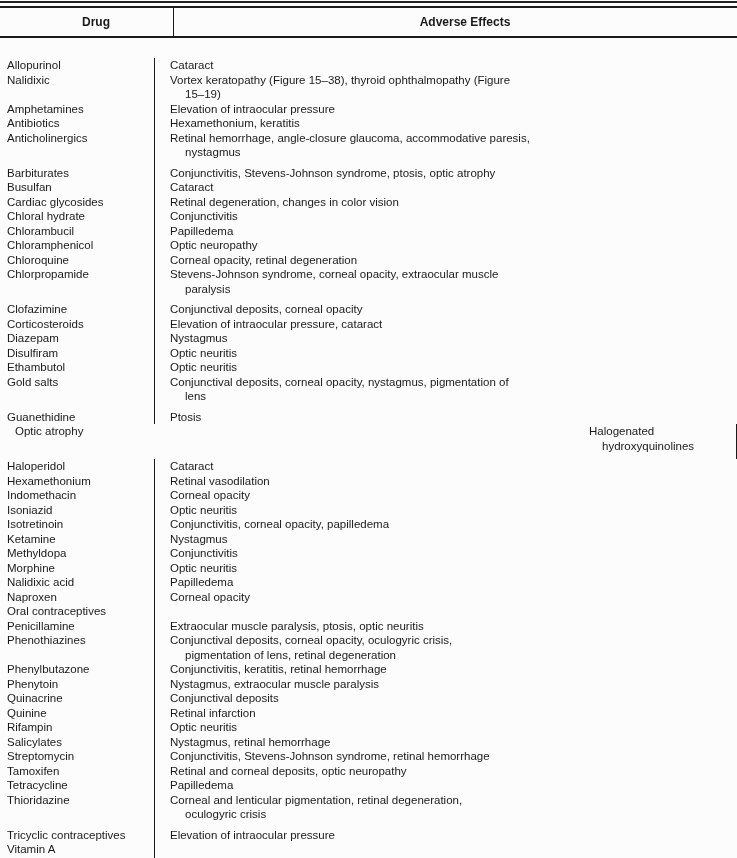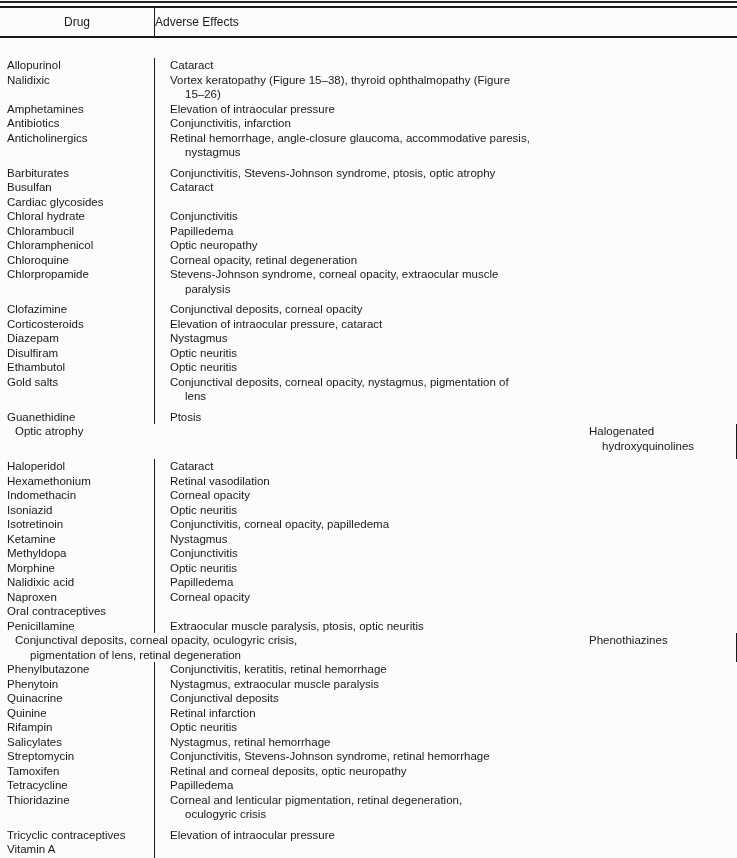--- a/index.html
+++ b/index.html
@@ -7,21 +7,21 @@
     width:737px;height:858px;overflow:hidden;
     background:#fcfcfc;
     font-family:"Liberation Sans","DejaVu Sans",sans-serif;
     color:#1a1a1a;
   }
   .page{width:737px;height:858px;position:relative;}
   .rule-thin-top{height:2px;background:#222;margin-top:1px;}
   .rule-gap{height:3px;}
   .rule-thick-top{height:2px;background:#1a1a1a;}
   .hdr{display:flex;align-items:center;height:28px;border-bottom:2px solid #1a1a1a;}
-  .hdr-cell{font-weight:normal;font-size:12px;}
+  .hdr-cell{font-weight:bold;font-size:12px;text-align:center;margin-left:19px;}
   .hdr-drug{width:155px;box-sizing:border-box;border-right:1.5px solid #1a1a1a;align-self:stretch;display:flex;align-items:center;justify-content:center;}
   .hdr-effects{flex:1;}
   .tbody{font-size:11.5px;line-height:14.5px;padding-top:20px;}
   .row{display:flex;}
   .row.gap-after .cell{padding-bottom:6px;}
   .cell{box-sizing:border-box;}
   .cell-drug{width:155px;border-right:1.5px solid #1a1a1a;padding-left:7px;}
   .cell-effects{flex:1;padding-left:15px;}
   .line{white-space:nowrap;}
   .cont-drug{padding-left:13px;}
@@ -53,37 +53,37 @@
         <div class="cell cell-effects">
           <div class="line">Cataract</div>
         </div>
       </div>
       <div class="row">
         <div class="cell cell-drug">
           <div class="line">Nalidixic</div>
         </div>
         <div class="cell cell-effects">
           <div class="line">Vortex keratopathy (Figure 15–38), thyroid ophthalmopathy (Figure</div>
-          <div class="line cont-effects">15–26)</div>
+          <div class="line cont-effects">15–19)</div>
         </div>
       </div>
       <div class="row">
         <div class="cell cell-drug">
           <div class="line">Amphetamines</div>
         </div>
         <div class="cell cell-effects">
           <div class="line">Elevation of intraocular pressure</div>
         </div>
       </div>
       <div class="row">
         <div class="cell cell-drug">
           <div class="line">Antibiotics</div>
         </div>
         <div class="cell cell-effects">
-          <div class="line">Conjunctivitis, infarction</div>
+          <div class="line">Hexamethonium, keratitis</div>
         </div>
       </div>
       <div class="row gap-after">
         <div class="cell cell-drug">
           <div class="line">Anticholinergics</div>
         </div>
         <div class="cell cell-effects">
           <div class="line">Retinal hemorrhage, angle-closure glaucoma, accommodative paresis,</div>
           <div class="line cont-effects">nystagmus</div>
         </div>
@@ -101,20 +101,23 @@
           <div class="line">Busulfan</div>
         </div>
         <div class="cell cell-effects">
           <div class="line">Cataract</div>
         </div>
       </div>
       <div class="row">
         <div class="cell cell-drug">
           <div class="line">Cardiac glycosides</div>
         </div>
+        <div class="cell cell-effects">
+          <div class="line">Retinal degeneration, changes in color vision</div>
+        </div>
       </div>
       <div class="row">
         <div class="cell cell-drug">
           <div class="line">Chloral hydrate</div>
         </div>
         <div class="cell cell-effects">
           <div class="line">Conjunctivitis</div>
         </div>
       </div>
       <div class="row">
@@ -303,26 +306,26 @@
       </div>
       <div class="row">
         <div class="cell cell-drug">
           <div class="line">Penicillamine</div>
         </div>
         <div class="cell cell-effects">
           <div class="line">Extraocular muscle paralysis, ptosis, optic neuritis</div>
         </div>
       </div>
       <div class="row">
+        <div class="cell cell-drug">
+          <div class="line">Phenothiazines</div>
+        </div>
         <div class="cell cell-effects">
           <div class="line">Conjunctival deposits, corneal opacity, oculogyric crisis,</div>
           <div class="line cont-effects">pigmentation of lens, retinal degeneration</div>
-        </div>
-        <div class="cell cell-drug">
-          <div class="line">Phenothiazines</div>
         </div>
       </div>
       <div class="row">
         <div class="cell cell-drug">
           <div class="line">Phenylbutazone</div>
         </div>
         <div class="cell cell-effects">
           <div class="line">Conjunctivitis, keratitis, retinal hemorrhage</div>
         </div>
       </div>

